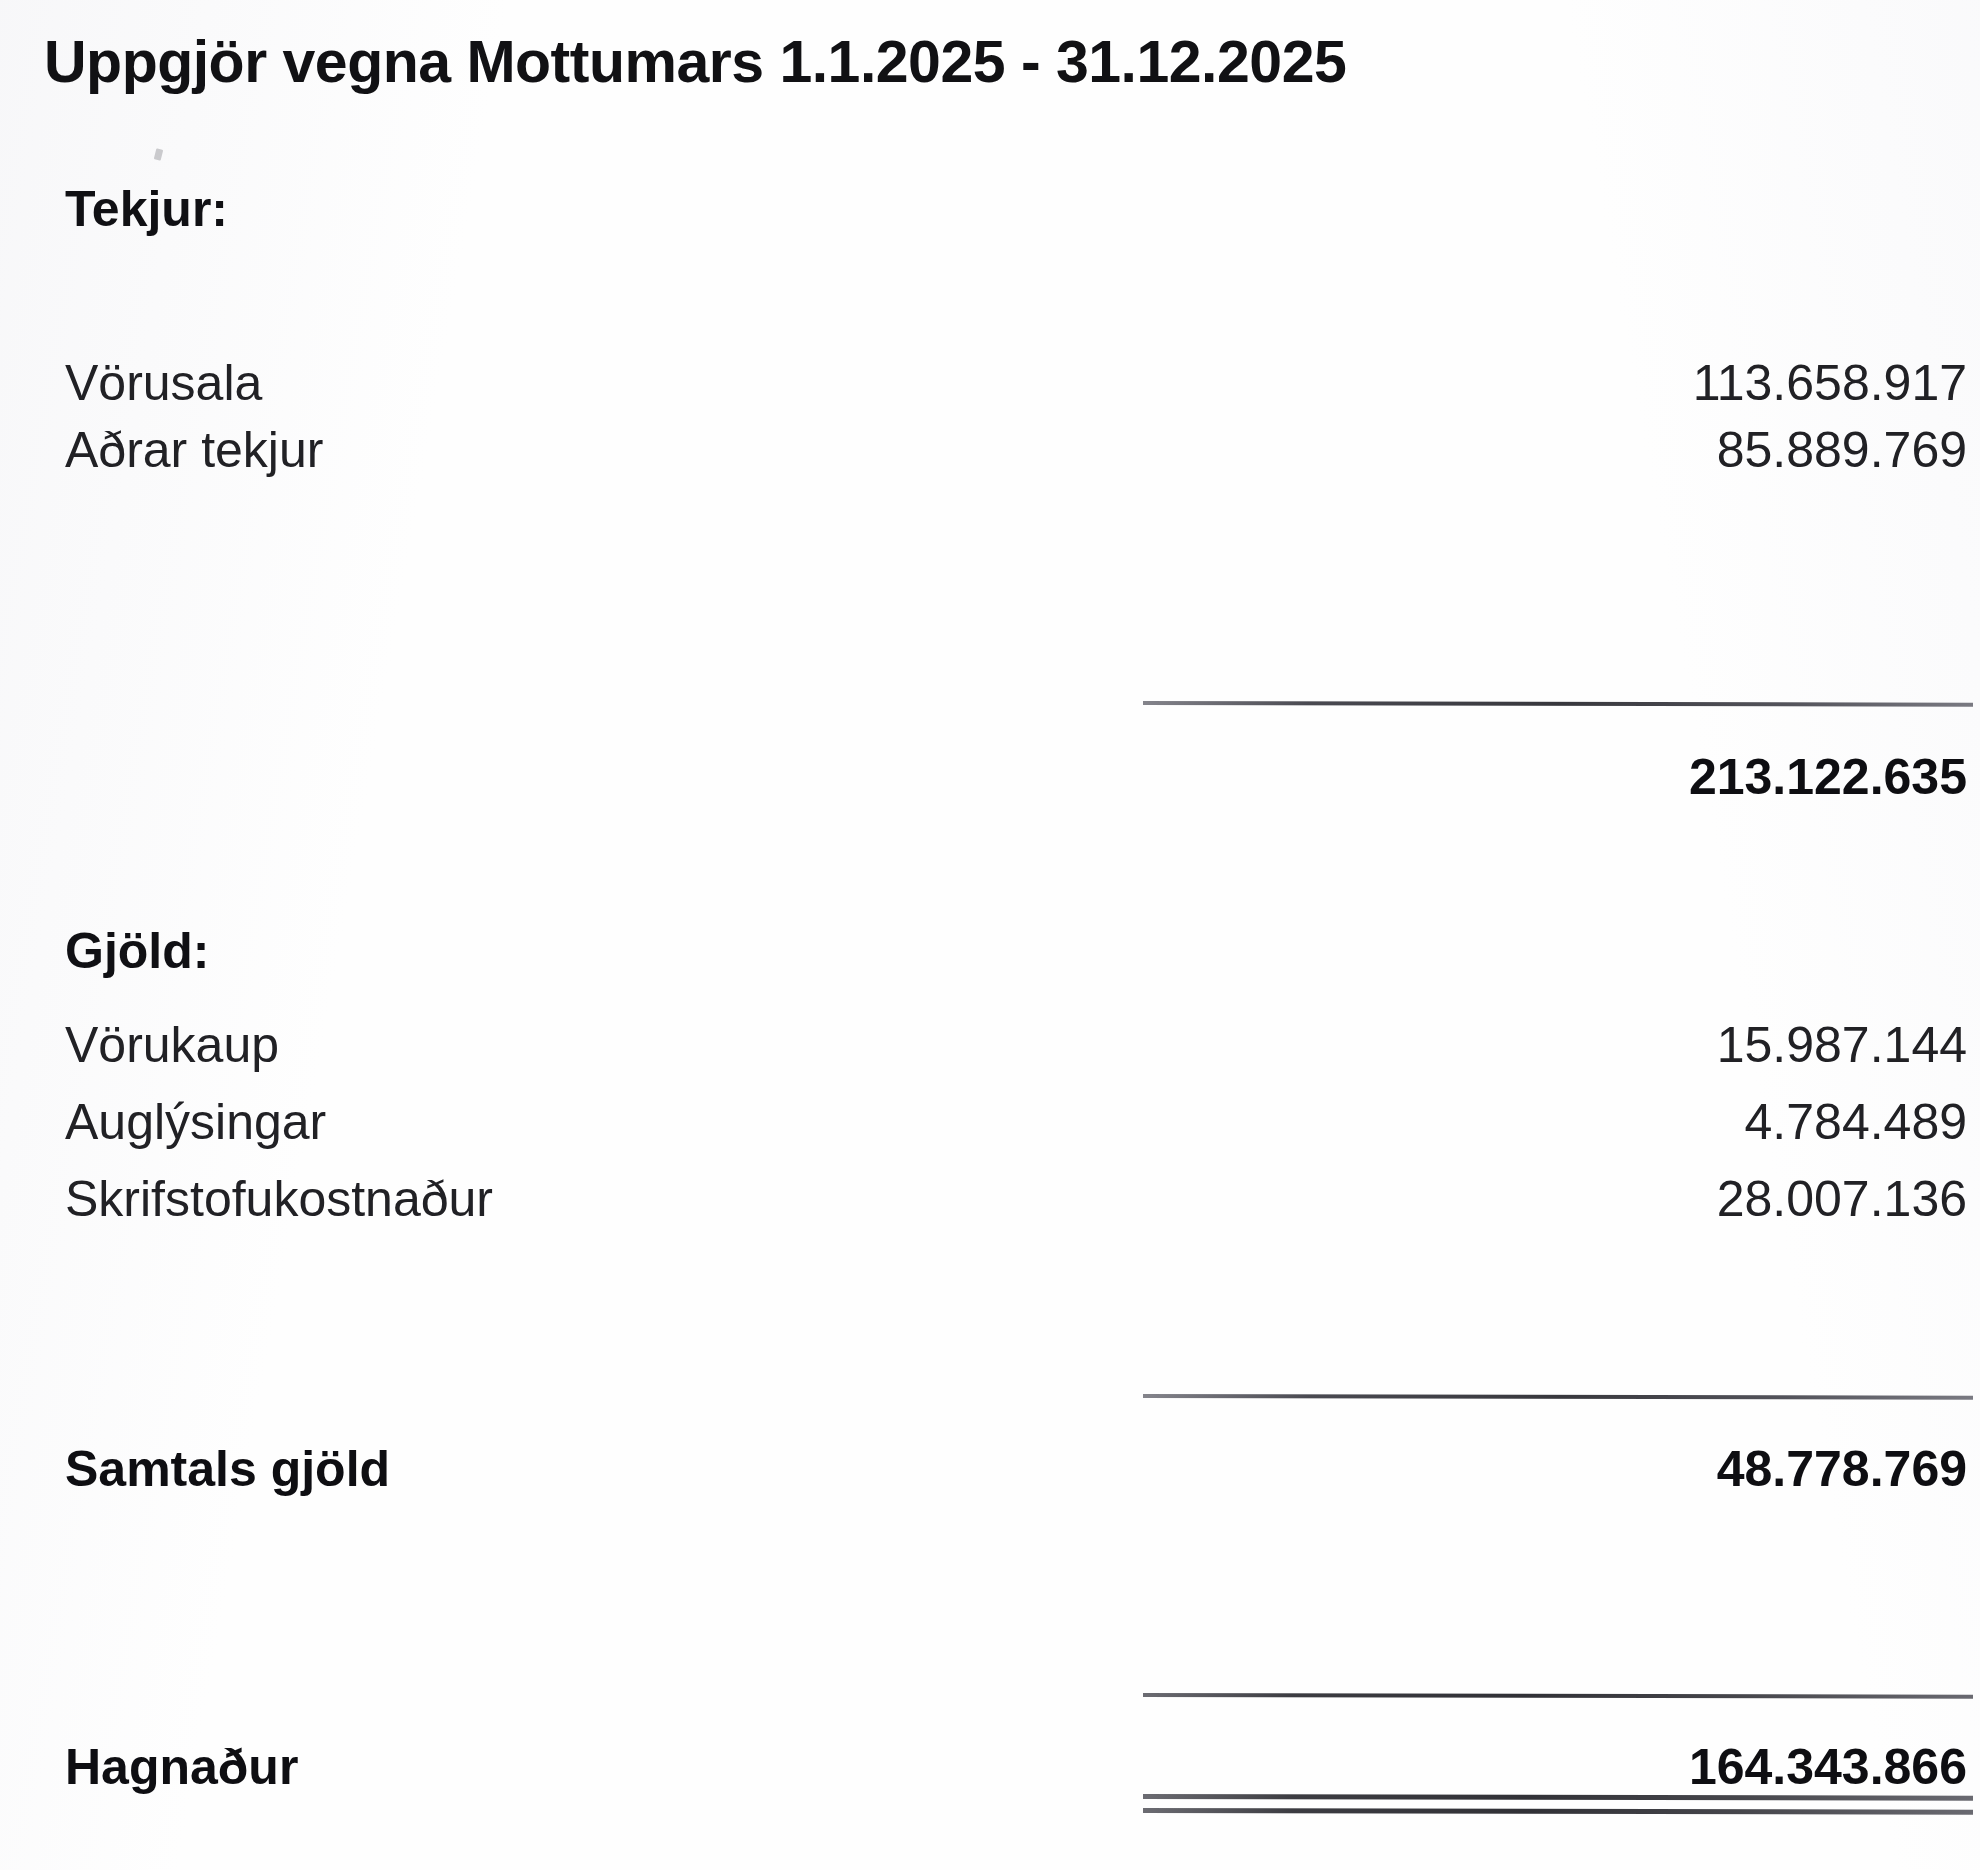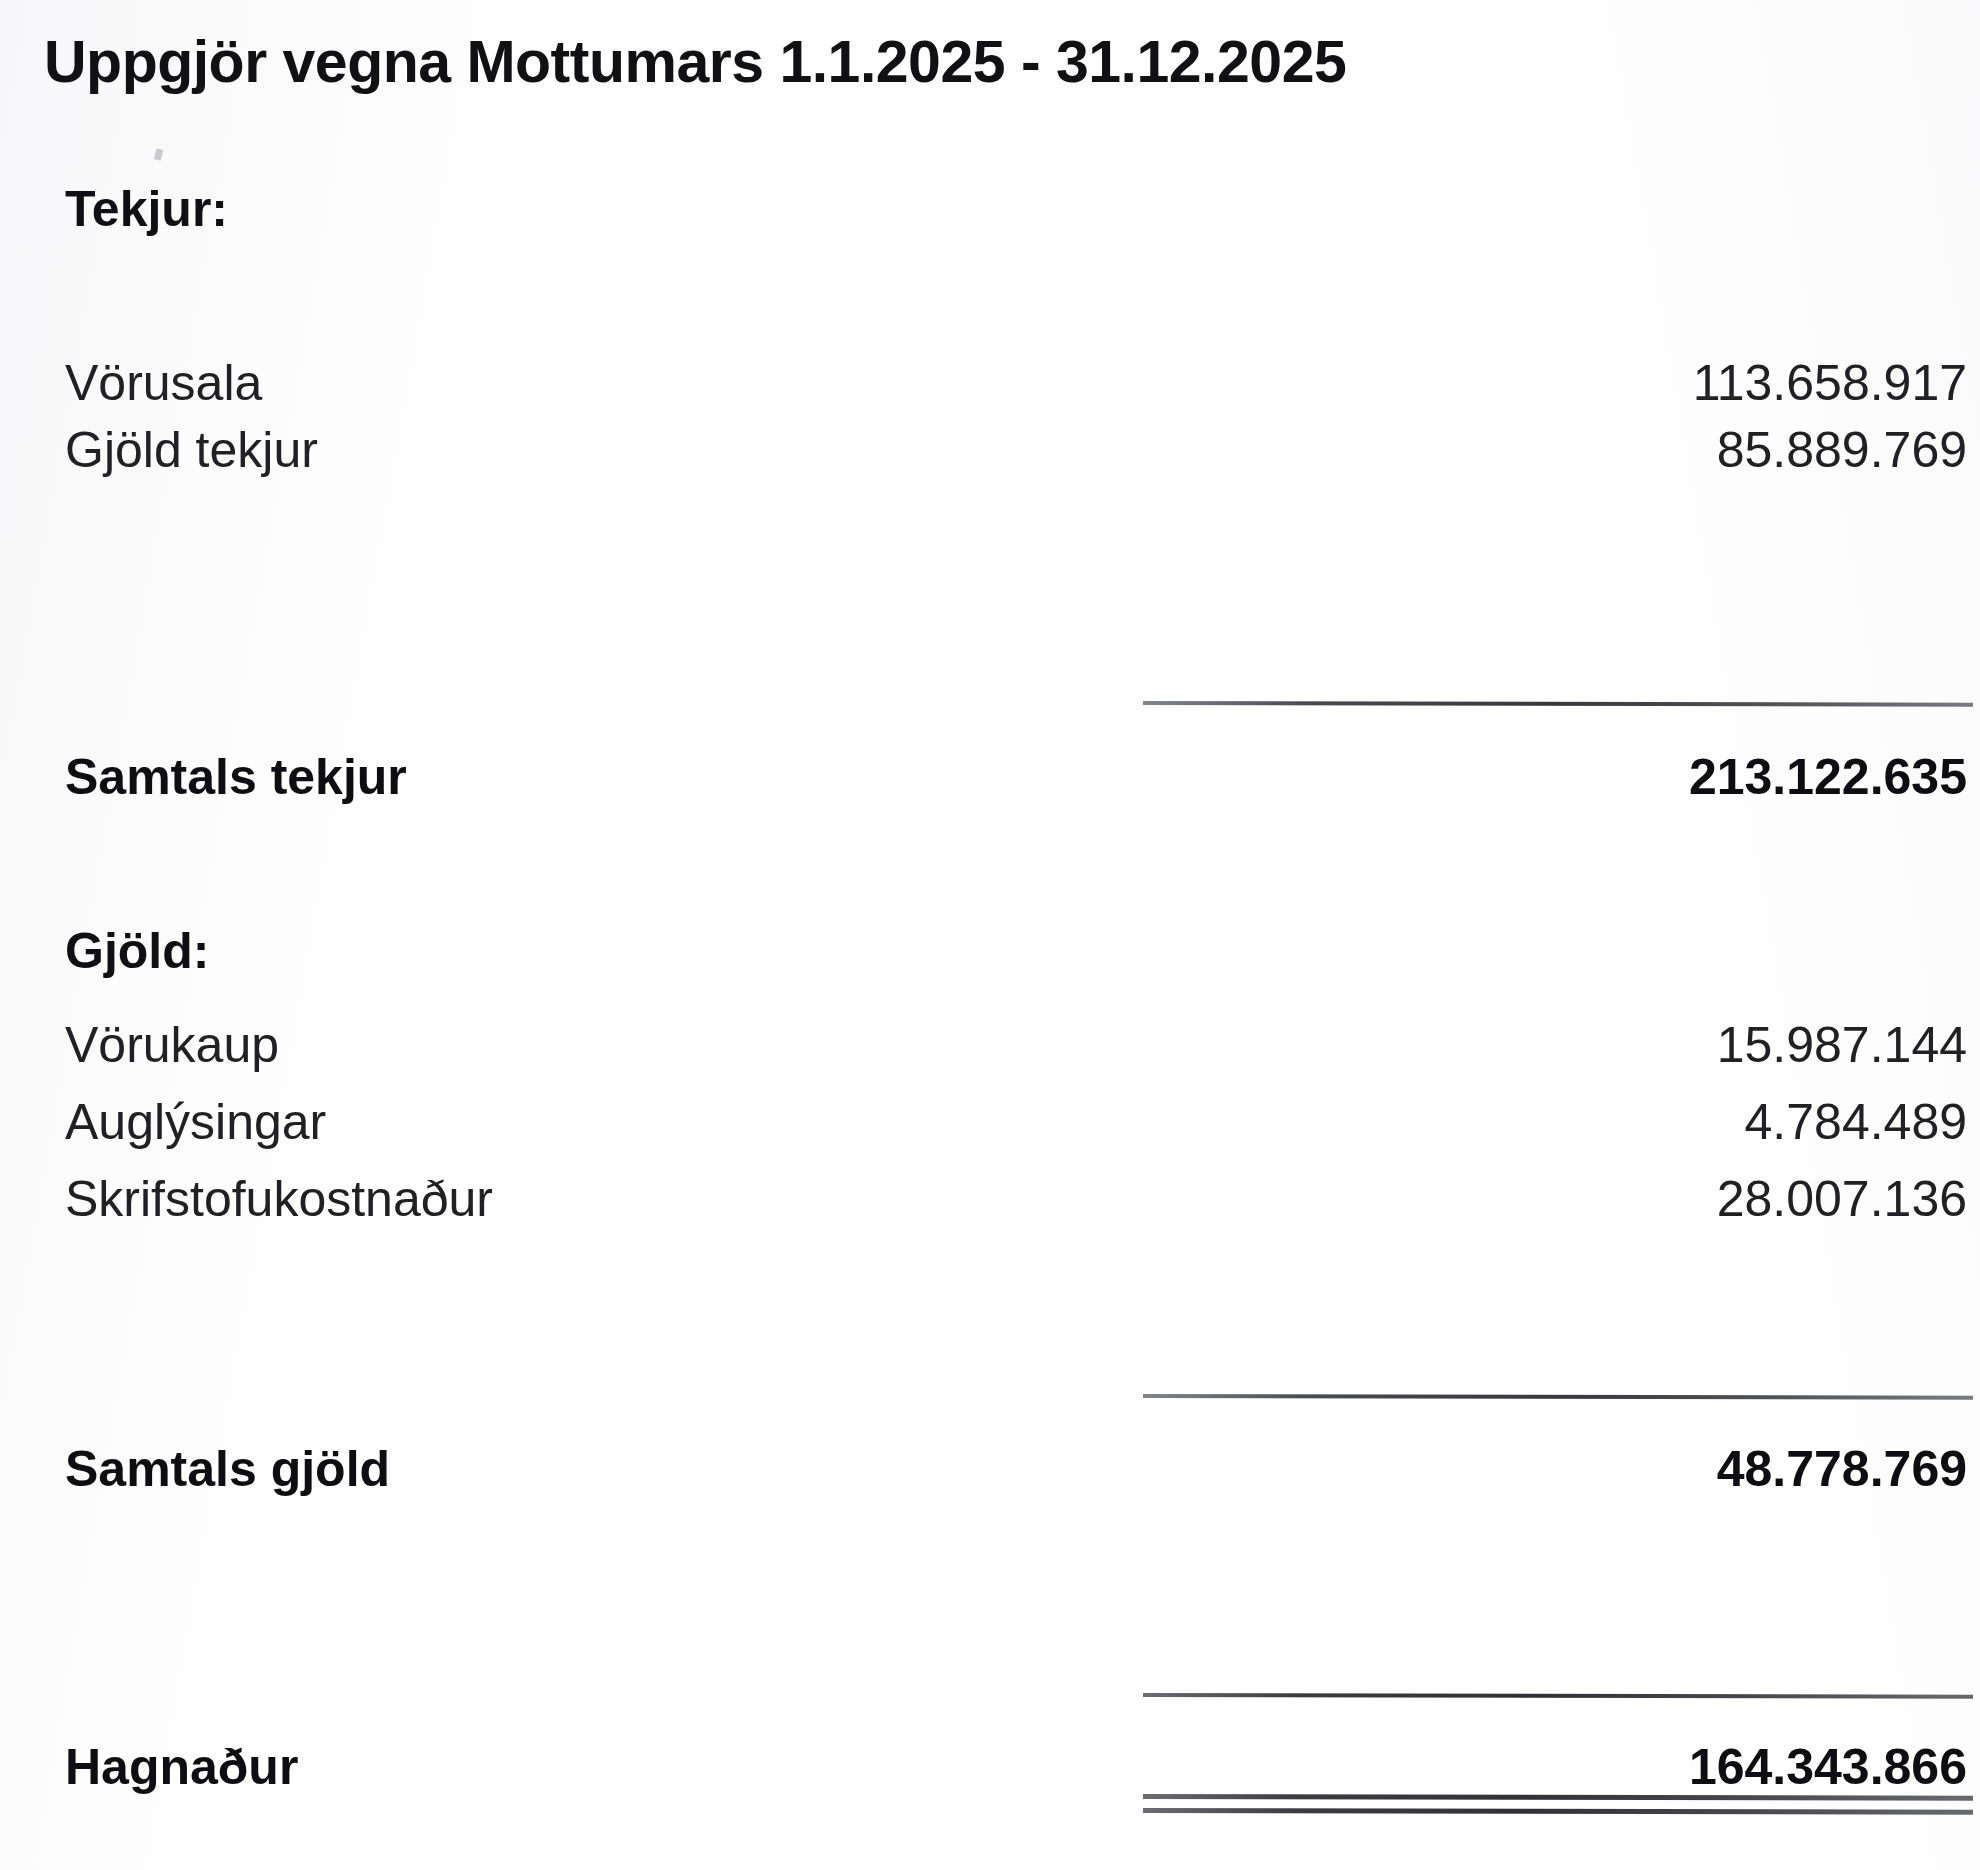--- a/index.html
+++ b/index.html
@@ -141,28 +141,27 @@
     <span class="label">Tekjur:</span>
   </div>
 
 
   <div class="row" style="top:347px;margin-top:11px;">
     <span class="label">Vörusala</span>
     <span class="amount">113.658.917</span>
   </div>
 
   <div class="row" style="top:425px;">
-    <span class="label">Gjöld tekjur</span>
+    <span class="label">Aðrar tekjur</span>
     <span class="amount">85.889.769</span>
   </div>
 
   <div class="rule soft" style="top:701px;"></div>
 
   <div class="row total-row" style="top:752px;">
-    <span class="label">Samtals tekjur</span>
     <span class="amount">213.122.635</span>
   </div>
 
   <div class="row section-head" style="top:926px;">
     <span class="label">Gjöld:</span>
   </div>
 
   <div class="row" style="top:1020px;text-align:center;">
     <span class="label">Vörukaup</span>
     <span class="amount">15.987.144</span>

